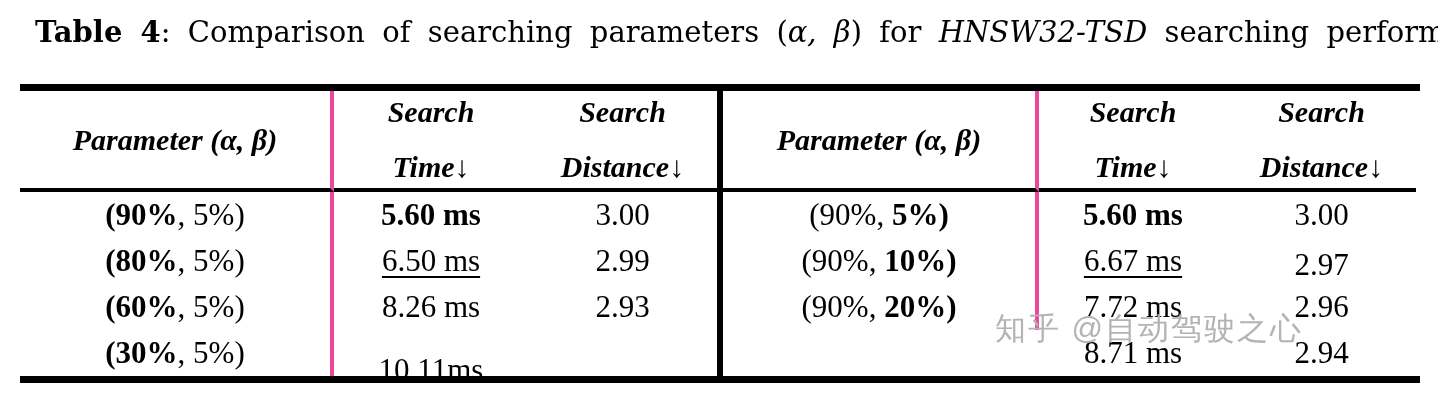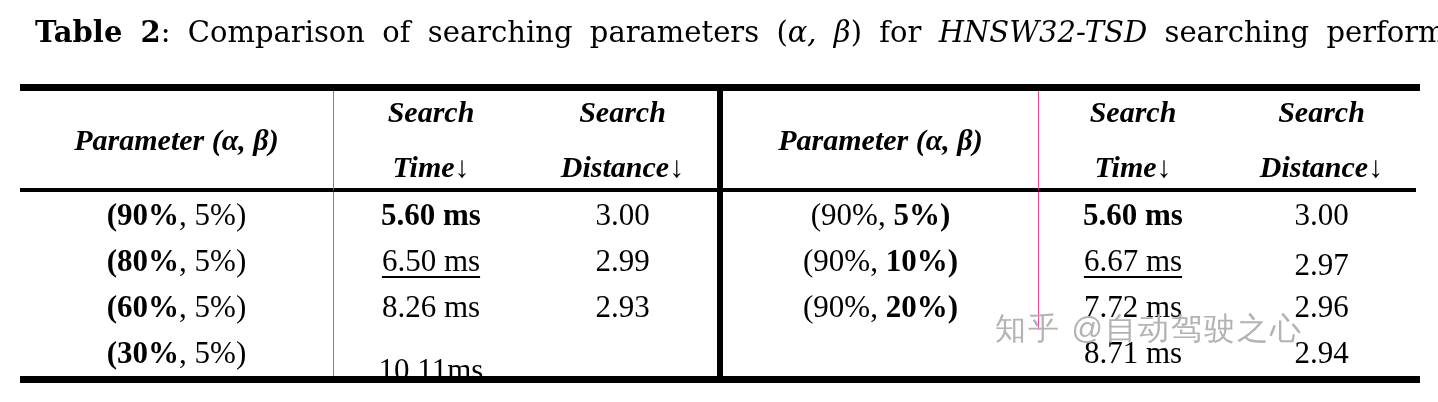--- a/index.html
+++ b/index.html
@@ -45,21 +45,21 @@
     grid-template-rows: 101px 46px 46px 46px 46px;
     font-family: "Liberation Serif", serif;
     font-size: 31px;
   }
   .cell {
     display: flex;
     align-items: center;
     justify-content: center;
     box-sizing: border-box;
   }
-  .param-col { border-right: 1px solid #ec4899; }
+  .param-col { border-right: 4px solid #ec4899; }
   .hdr { border-bottom: 4px solid #000; }
   .hdr-text {
     font-weight: bold;
     font-style: italic;
     font-size: 30px;
     text-align: center;
   }
   .hdr-two {
     flex-direction: column;
     justify-content: center;
@@ -88,21 +88,21 @@
     font-size: 31px;
     letter-spacing: 2px;
     white-space: nowrap;
     pointer-events: none;
   }
 </style>
 </head>
 <body>
 
 <div class="caption">
-  <span class="cap-label">Table 2</span><span>: </span><span>Comparison of searching parameters (</span><span class="cap-italic">α, β</span><span>) for </span><span class="cap-italic">HNSW32-TSD</span><span> searching performance.</span>
+  <span class="cap-label">Table 4</span><span>: </span><span>Comparison of searching parameters (</span><span class="cap-italic">α, β</span><span>) for </span><span class="cap-italic">HNSW32-TSD</span><span> searching performance.</span>
 </div>
 
 <div class="ptable">
 
   <div class="cell param-col hdr">
     <span class="hdr-text">Parameter (α, β)</span>
   </div>
   <div class="cell hdr hdr-two">
     <span class="hdr-text">Search</span>
     <span class="hdr-text">Time↓</span>

